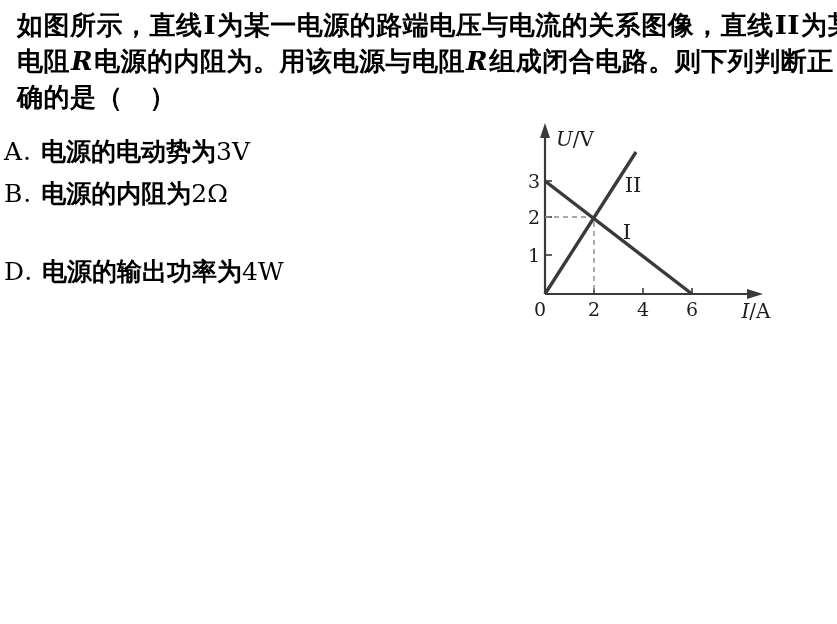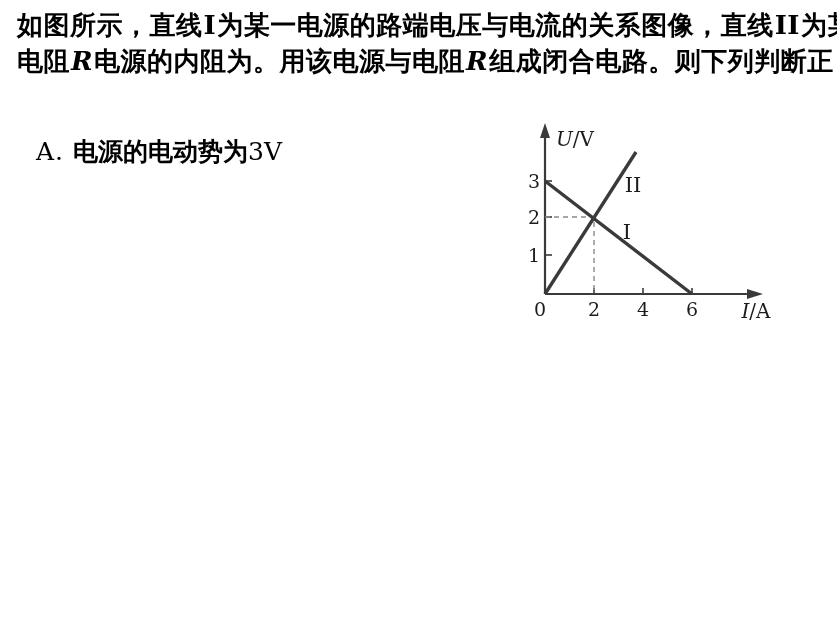--- a/index.html
+++ b/index.html
@@ -6,21 +6,21 @@
   .page {
     position:relative; width:837px; height:624px; background:#ffffff;
     font-family:"DejaVu Serif", serif; color:#000; overflow:hidden;
   }
   
   .question { position:absolute; left:17px; top:7px; width:810px; }
   .q-line { font-size:26px; line-height:36px; font-weight:700; white-space:nowrap; letter-spacing:0.5px; }
   .math-var { font-style:italic; font-weight:600; padding:0 1px; }
   .roman-num { font-weight:600; padding:0 1px; }
   
-  .option { position:absolute; left:36px; font-size:25px; line-height:29px; font-weight:700; white-space:nowrap; }
+  .option { position:absolute; left:4px; font-size:25px; line-height:29px; font-weight:700; white-space:nowrap; }
   .opt-letter { font-weight:400; margin-right:9px; letter-spacing:1px; }
   .opt-val { font-weight:400; }
   
   .graph { position:absolute; left:500px; top:118px; }
   .axis { stroke:#3a3a3a; stroke-width:2.2; fill:none; }
   .axis-head { fill:#3a3a3a; stroke:none; }
   .tick-mark { stroke:#3a3a3a; stroke-width:1.6; }
   .dash-guide { stroke:#8a8a8a; stroke-width:1.4; stroke-dasharray:5 4; fill:none; }
   .data-line { stroke:#3a3a3a; stroke-width:3.4; fill:none; }
   .graph text { font-family:"DejaVu Serif", serif; fill:#1c1c1c; }
@@ -32,23 +32,26 @@
   .end { text-anchor:end; }
 </style>
 </head>
 <body>
 
 <div class="page">
 
   <div class="question">
     <div class="q-line"><span>如图所示，直线</span><span class="roman-num">I</span><span>为某一电源的路端电压与电流的关系图像，直线</span><span class="roman-num">II</span><span>为某一</span></div>
     <div class="q-line"><span>电阻</span><span class="math-var">R</span><span>电源的内阻为。用该电源与电阻</span><span class="math-var">R</span><span>组成闭合电路。则下列判断正</span></div>
+    <div class="q-line"><span>确的是（　）</span></div>
   </div>
 
   <div class="option" style="top:137px"><span class="opt-letter">A.</span><span>电源的电动势为</span><span class="opt-val">3V</span></div>
+  <div class="option" style="top:179px"><span class="opt-letter">B.</span><span>电源的内阻为</span><span class="opt-val">2Ω</span></div>
+  <div class="option" style="top:257px"><span class="opt-letter">D.</span><span>电源的输出功率为</span><span class="opt-val">4W</span></div>
 
   <svg class="graph" width="290" height="212" viewBox="0 0 290 212">
 
     <line class="axis" x1="45" y1="176" x2="252" y2="176"></line>
     <polygon class="axis-head" points="263,176 247,171 247,181"></polygon>
     <line class="axis" x1="45" y1="176" x2="45" y2="16"></line>
     <polygon class="axis-head" points="45,5 40,20 50,20"></polygon>
 
     <line class="tick-mark" x1="45" y1="63" x2="52" y2="63"></line>
     <line class="tick-mark" x1="45" y1="99" x2="52" y2="99"></line>

